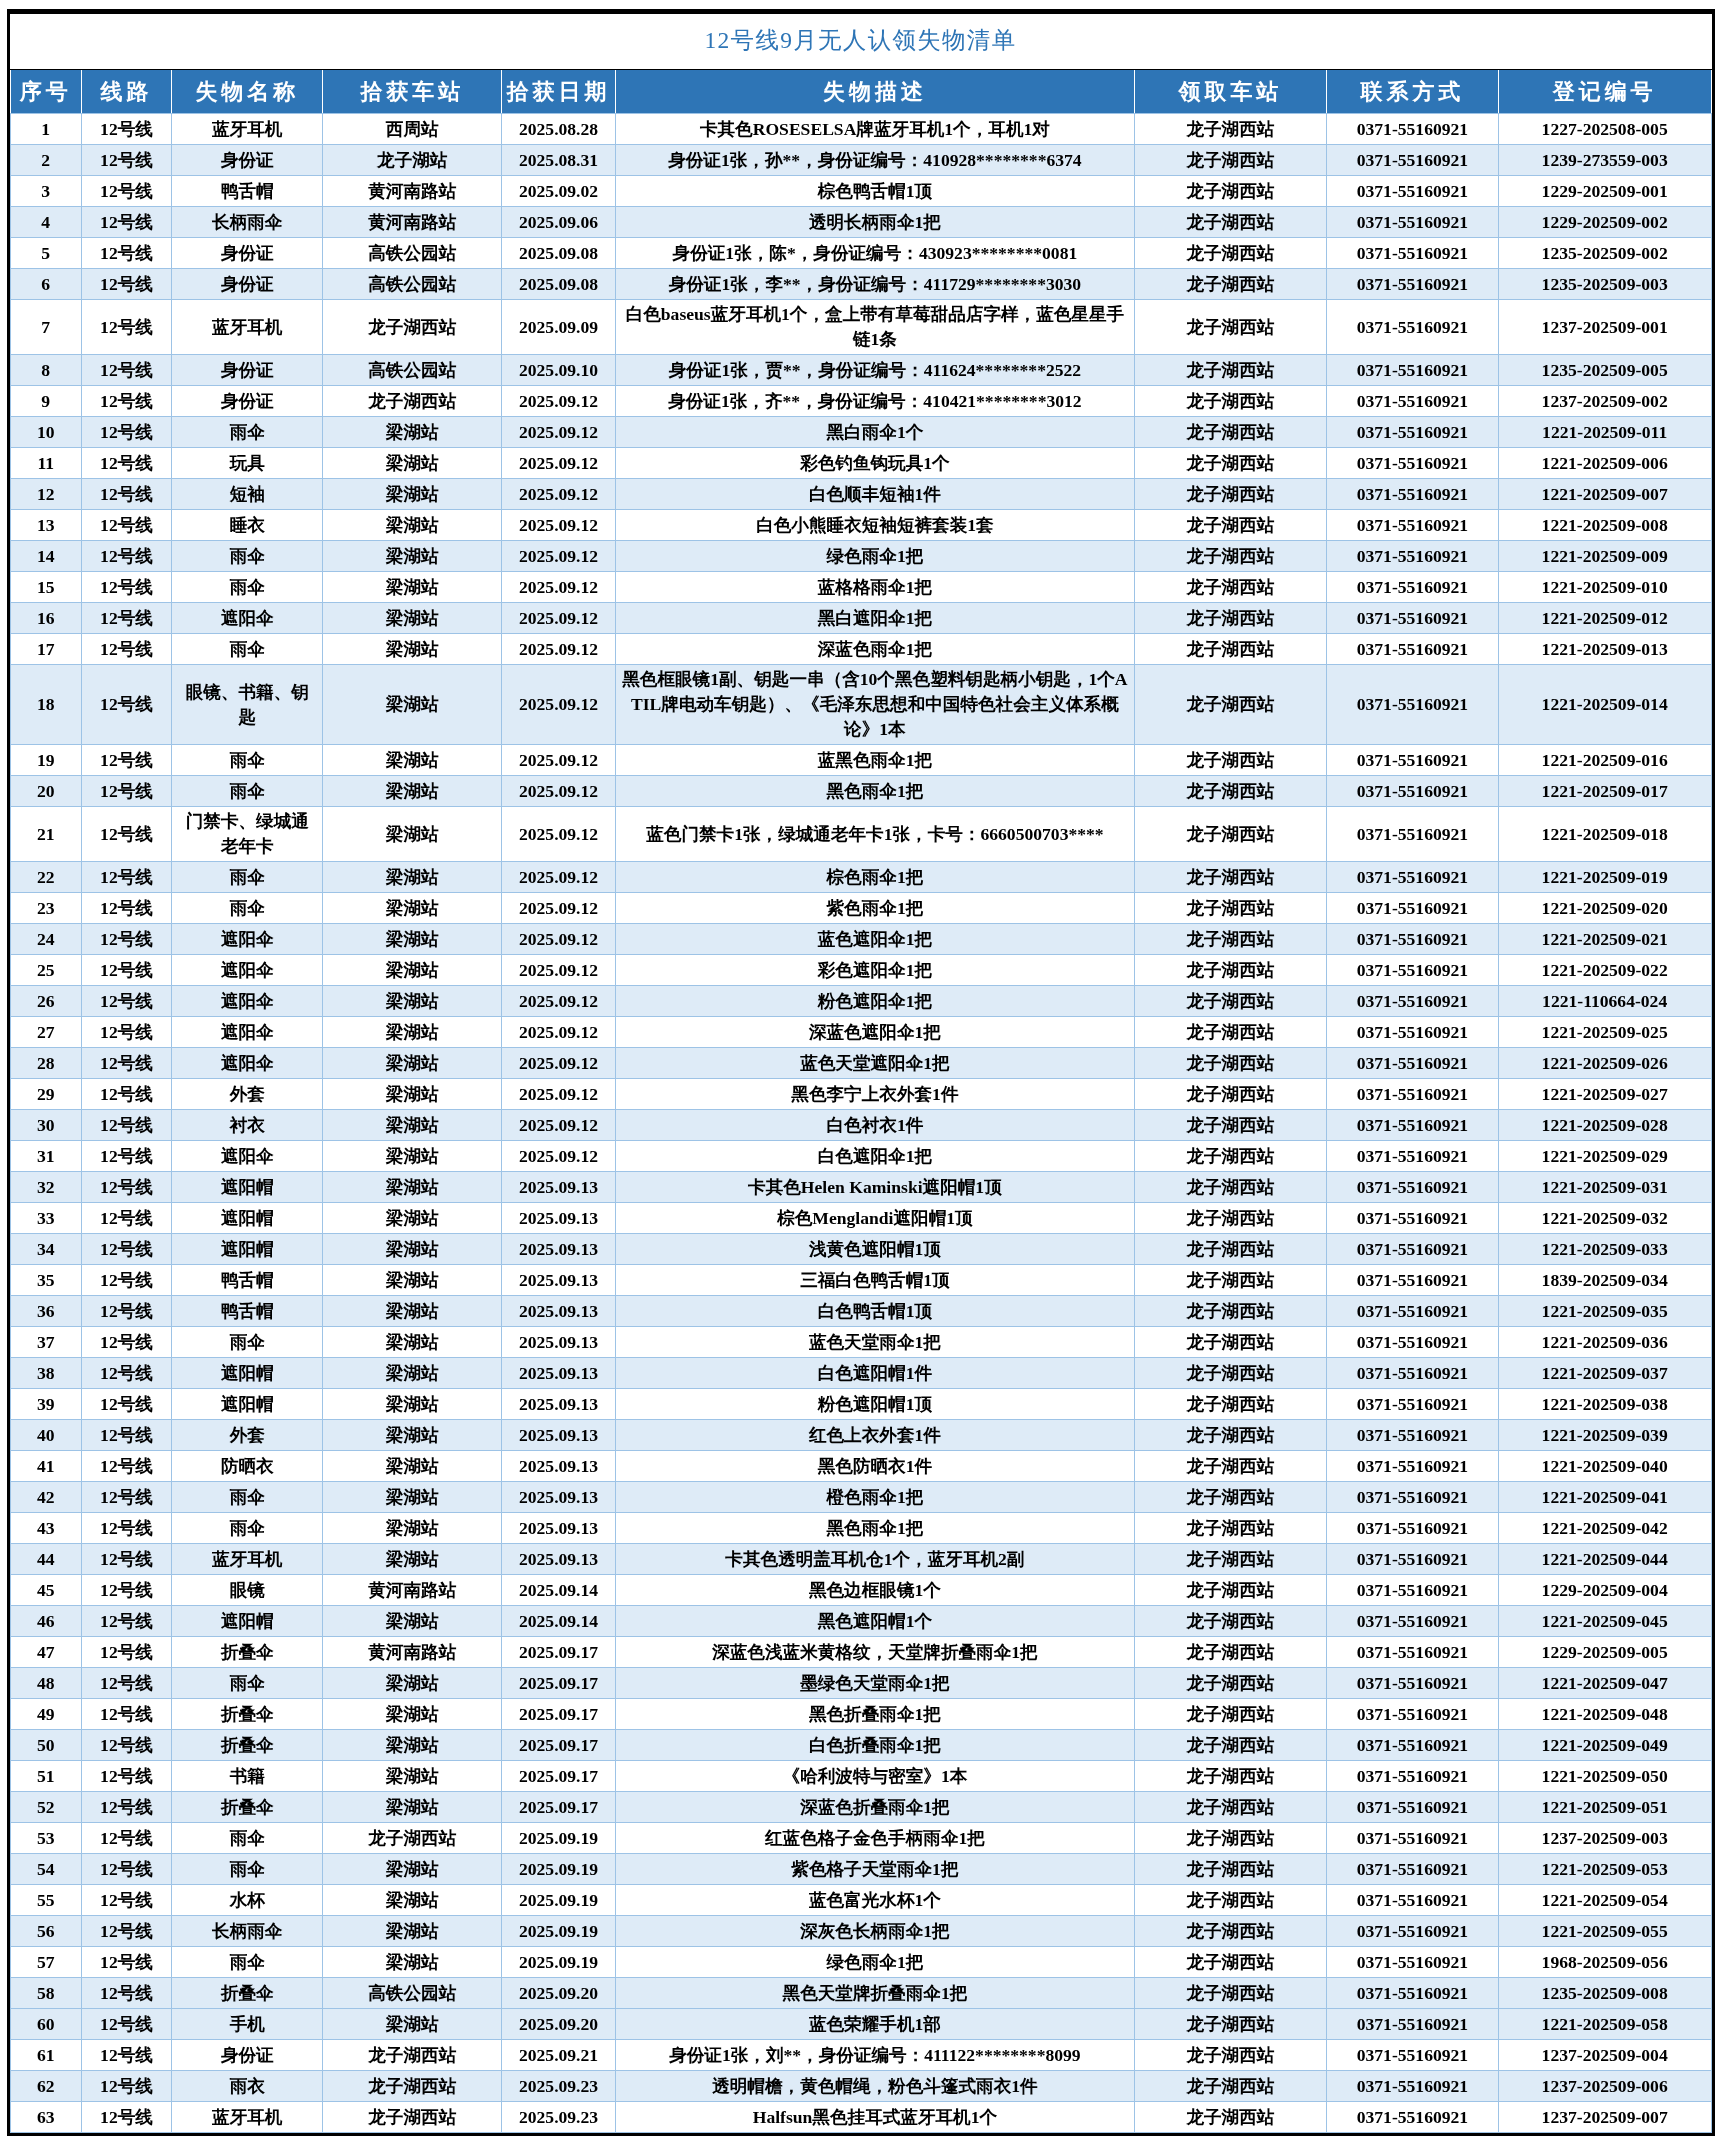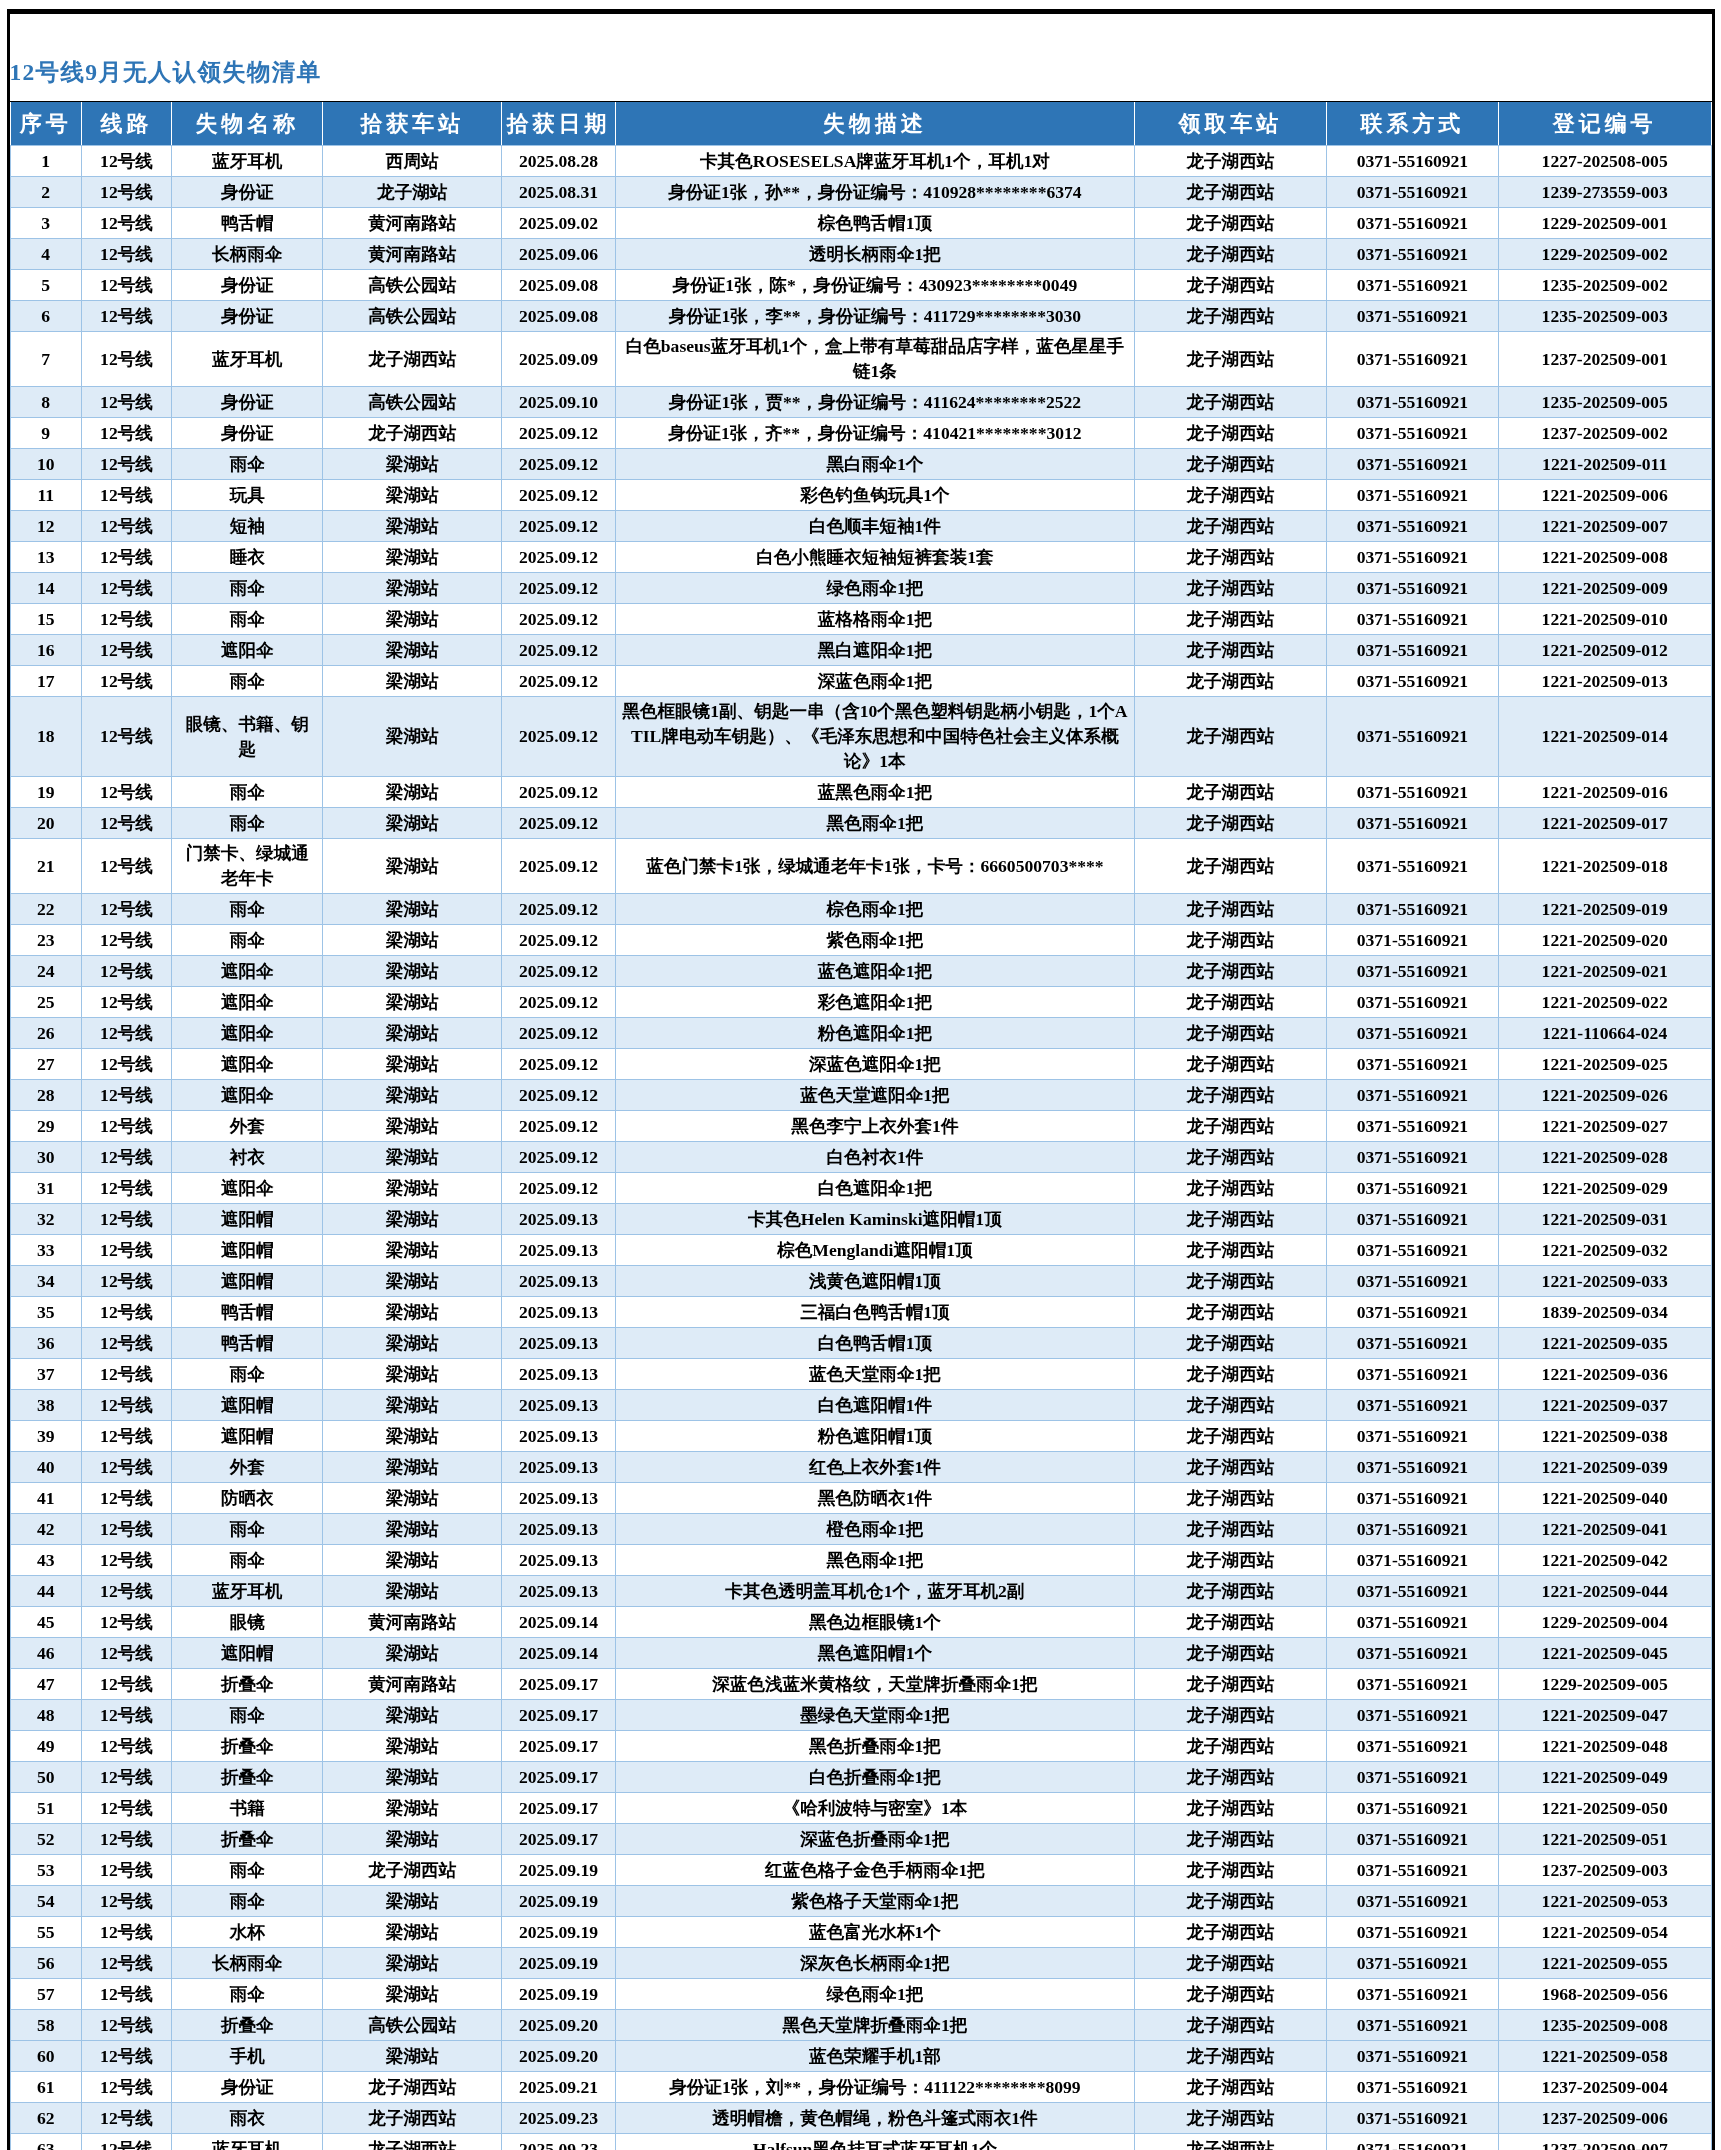--- a/index.html
+++ b/index.html
@@ -1,20 +1,20 @@
 <!DOCTYPE html>
 <html style="font-size:10.4px"><head>
 <meta charset="utf-8">
 <style>
   html,body{margin:0;padding:0;background:#fff;}
   body{width:1721px;font-family:"Liberation Serif","DejaVu Serif",serif;font-weight:bold;color:#000;}
   .page{position:relative;width:1721px;min-height:2151px;background:#fff;overflow:hidden;}
   .sheet{margin:9px 6.5px 0 6.5px;border:3.3px solid #000;border-top-width:5.2px;background:#fff;}
-  .title{background:#fff;color:#2E75B6;font-size:23.5px;font-weight:bold;
-         padding:10.4px 0 13px 0;border-bottom:1.3px solid #000;letter-spacing:1.3px;margin-top:32px;}
+  .title{background:#fff;color:#2E75B6;text-align:center;font-size:23.5px;font-weight:normal;
+         padding:10.4px 0 13px 0;border-bottom:1.3px solid #000;letter-spacing:1.3px;}
   table{border-collapse:collapse;width:100%;table-layout:fixed;}
   col.c-no{width:4.2%;}  col.c-line{width:5.3%;}  col.c-item{width:8.9%;}
   col.c-fsta{width:10.5%;} col.c-date{width:6.7%;} col.c-desc{width:30.5%;}
   col.c-psta{width:11.3%;} col.c-phone{width:10.1%;} col.c-reg{width:12.5%;}
   thead th{background:#2E75B6;color:#fff;font-size:22px;font-weight:bold;
            padding:6.5px 1.3px;border:1.3px solid #fff;border-top:none;border-bottom:1.3px solid #9DC3E6;
            letter-spacing:3.9px;}
   tbody td{border:1.3px solid #9DC3E6;font-size:17.6px;font-weight:bold;text-align:center;
            vertical-align:middle;padding:2px 5.2px;height:26px;line-height:1.42;
            word-break:break-all;background:#fff;}
@@ -95,21 +95,21 @@
             <td>龙子湖西站</td>
             <td>0371-55160921</td>
             <td>1229-202509-002</td>
           </tr>
           <tr>
             <td>5</td>
             <td>12号线</td>
             <td>身份证</td>
             <td>高铁公园站</td>
             <td>2025.09.08</td>
-            <td>身份证1张，陈*，身份证编号：430923********0049</td>
+            <td>身份证1张，陈*，身份证编号：430923********0081</td>
             <td>龙子湖西站</td>
             <td>0371-55160921</td>
             <td>1235-202509-002</td>
           </tr>
           <tr class="band">
             <td>6</td>
             <td>12号线</td>
             <td>身份证</td>
             <td>高铁公园站</td>
             <td>2025.09.08</td>

